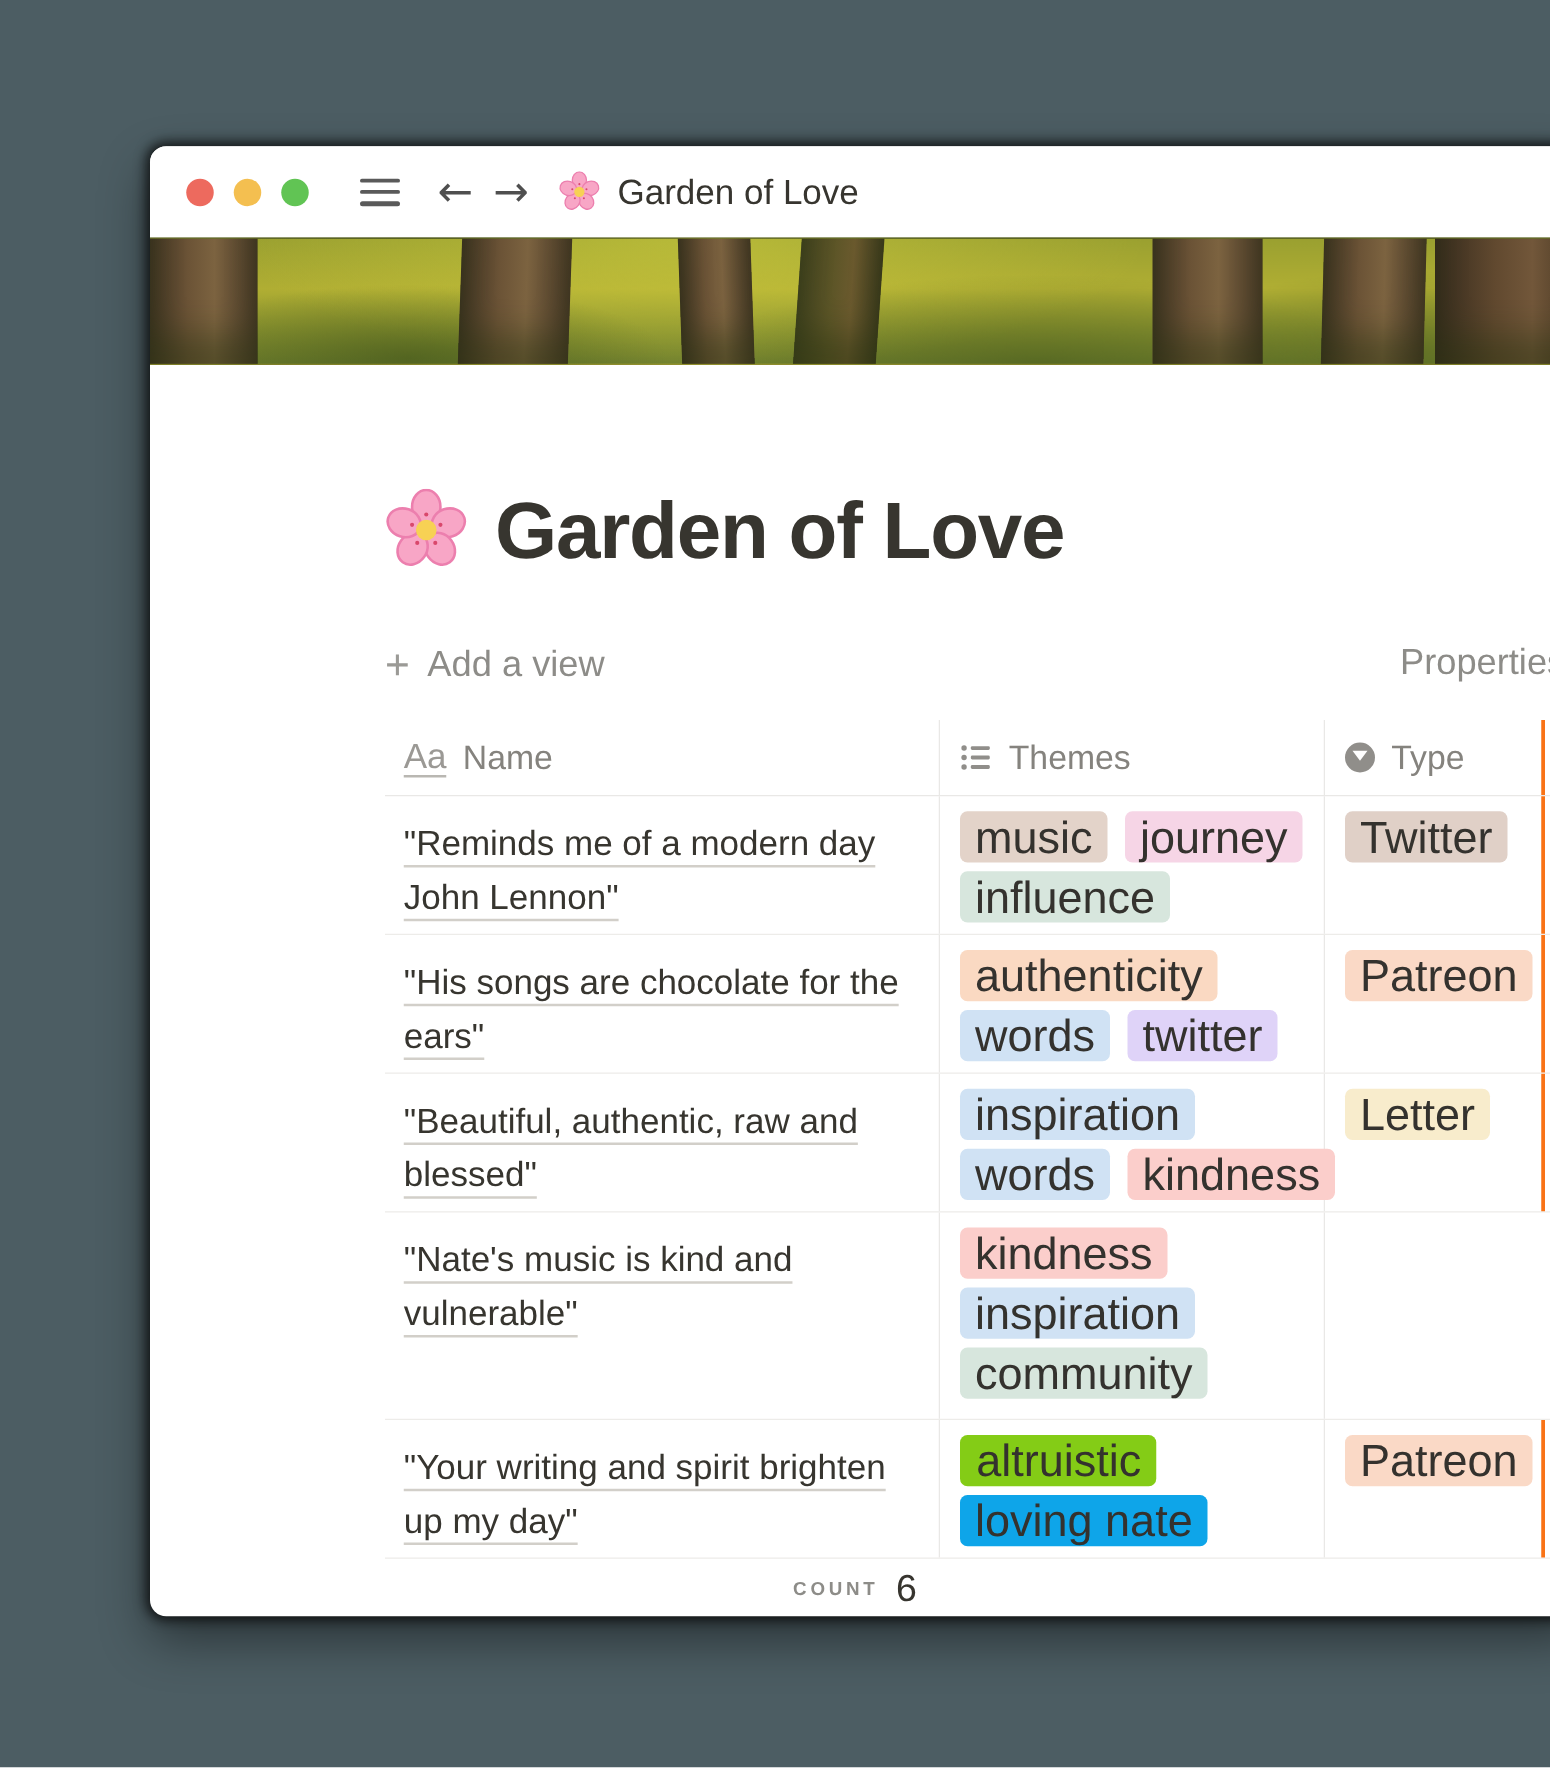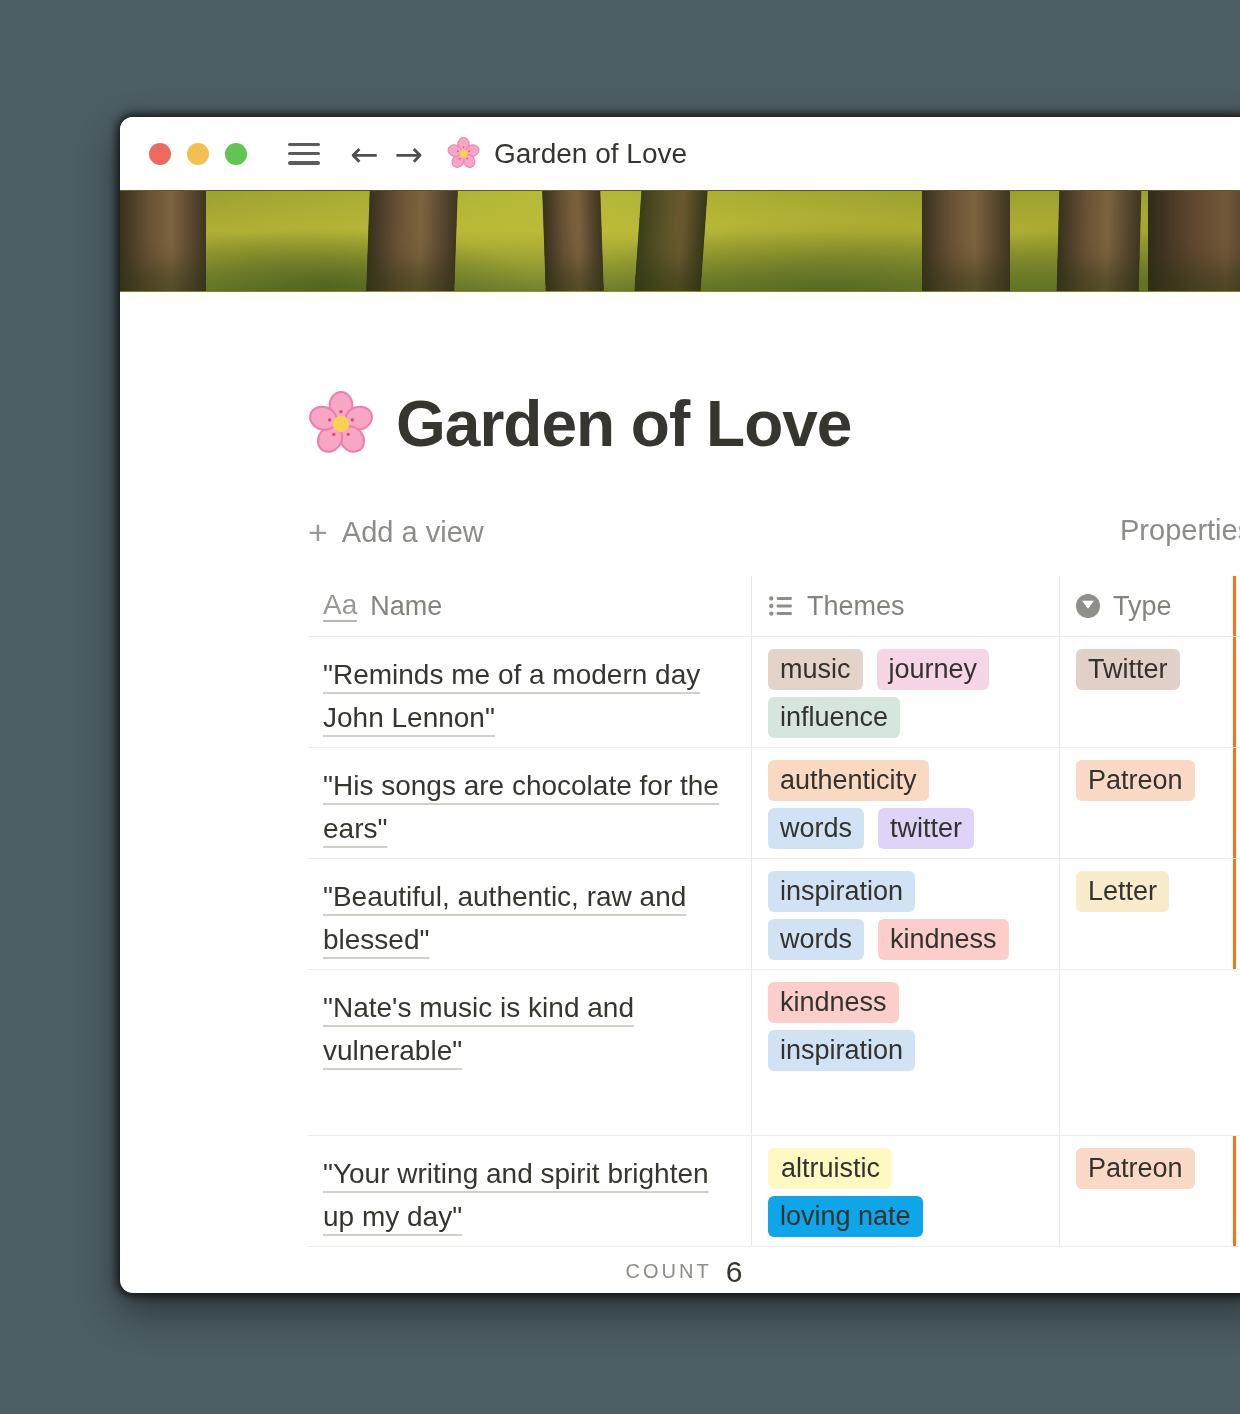--- a/index.html
+++ b/index.html
@@ -70,25 +70,25 @@
   .icon-aa{font-size:28px;color:#9b9995;border-bottom:2.5px solid #b9b7b2;line-height:1.05;margin-right:13px;font-weight:400;}
   .icon-list{margin-right:13px;display:block;}
   .icon-select{width:24px;height:24px;border-radius:50%;background:#908e8a;margin-right:13px;position:relative;flex:none;}
   .icon-select::after{content:"";position:absolute;left:50%;top:50%;transform:translate(-50%,-38%);border:6px solid transparent;border-top:8px solid #ffffff;}
 
   .row1,.row2,.row3,.row5{height:110px;}
   .row4{height:165px;}
   .name-text{max-width:428px;font-size:28px;font-weight:500;color:#37352f;line-height:43px;
     text-decoration:underline;text-decoration-color:#D2CFC9;text-decoration-thickness:1.5px;text-underline-offset:8px;}
   .tagline{display:flex;margin-bottom:7px;}
-  .tag{display:inline-block;padding:4px 12px;border-radius:6px;font-size:27px;line-height:33px;color:#34322e;margin-right:14px;white-space:nowrap;}
+  .tag{display:inline-block;padding:4px 12px;border-radius:6px;font-size:36px;line-height:33px;color:#34322e;margin-right:14px;white-space:nowrap;}
 
   
   .tfoot{width:752px;height:49px;display:flex;align-items:center;justify-content:center;}
-  .count-label{font-size:20px;letter-spacing:3px;color:#8d8c88;margin-right:14px;}
+  .count-label{font-size:15px;letter-spacing:3px;color:#8d8c88;margin-right:14px;font-weight:bold;}
   .count-value{font-size:30px;color:#37352f;}
 
   .flower{display:block;}
 </style>
 </head>
 <body>
 
 <div class="stage" style="background-color: rgb(76, 93, 99);">
   <div class="window">
 
@@ -251,31 +251,34 @@
           <div class="cell c-name">
             <div class="name-text">"Nate's music is kind and vulnerable"</div>
           </div>
           <div class="cell c-themes">
             <div class="tagline">
               <span class="tag" style="background-color: rgb(251, 206, 203);">kindness</span>
             </div>
             <div class="tagline">
               <span class="tag" style="background-color: rgb(208, 226, 244);">inspiration</span>
             </div>
+            <div class="tagline">
+              <span class="tag" style="background-color: rgb(215, 230, 221);">community</span>
+            </div>
           </div>
           <div class="c-fill"></div>
         </div>
 
         <div class="trow row5">
           <div class="cell c-name">
             <div class="name-text">"Your writing and spirit brighten up my day"</div>
           </div>
           <div class="cell c-themes">
             <div class="tagline">
-              <span class="tag" style="background-color: #fef9c3; padding-left: 13px;">altruistic</span>
+              <span class="tag" style="background-color: #84cc16; padding-left: 13px;">altruistic</span>
             </div>
             <div class="tagline">
               <span class="tag" style="background-color: #0ea5e9;">loving nate</span>
             </div>
           </div>
           <div class="cell c-type">
             <span class="tag" style="background-color: rgb(250, 217, 198);">Patreon</span>
           </div>
           <div class="c-fill"></div>
         </div>

